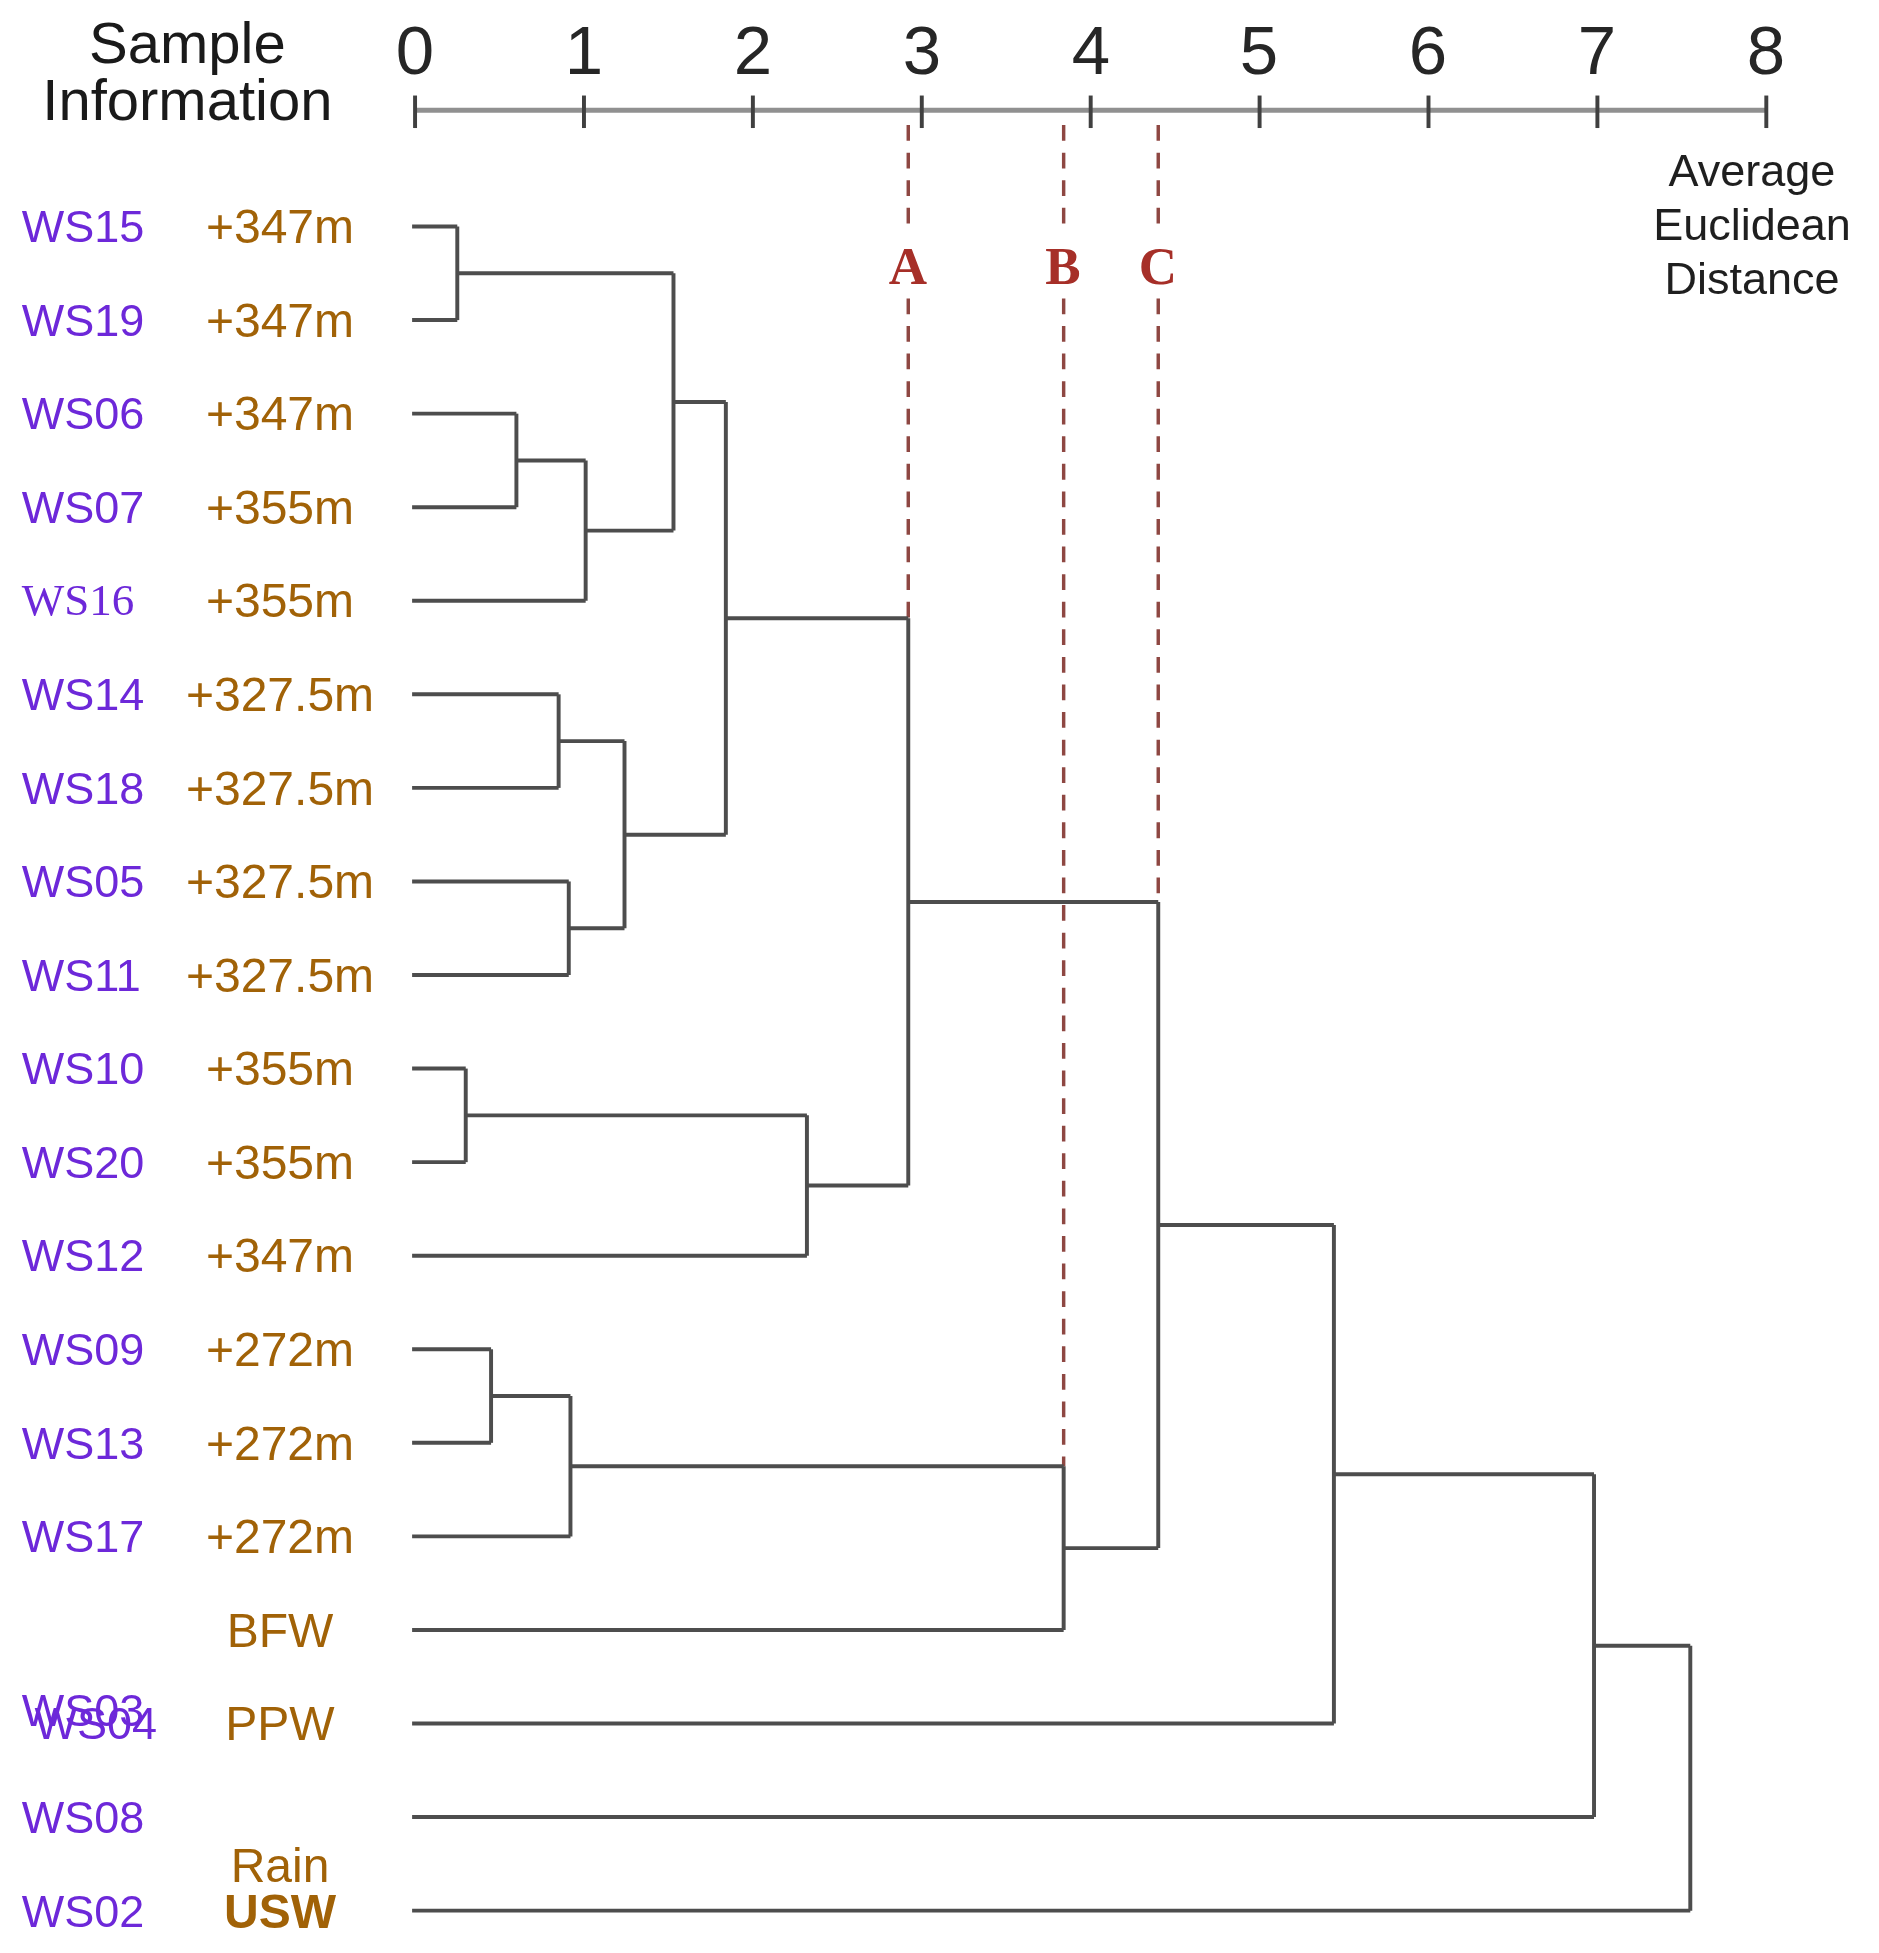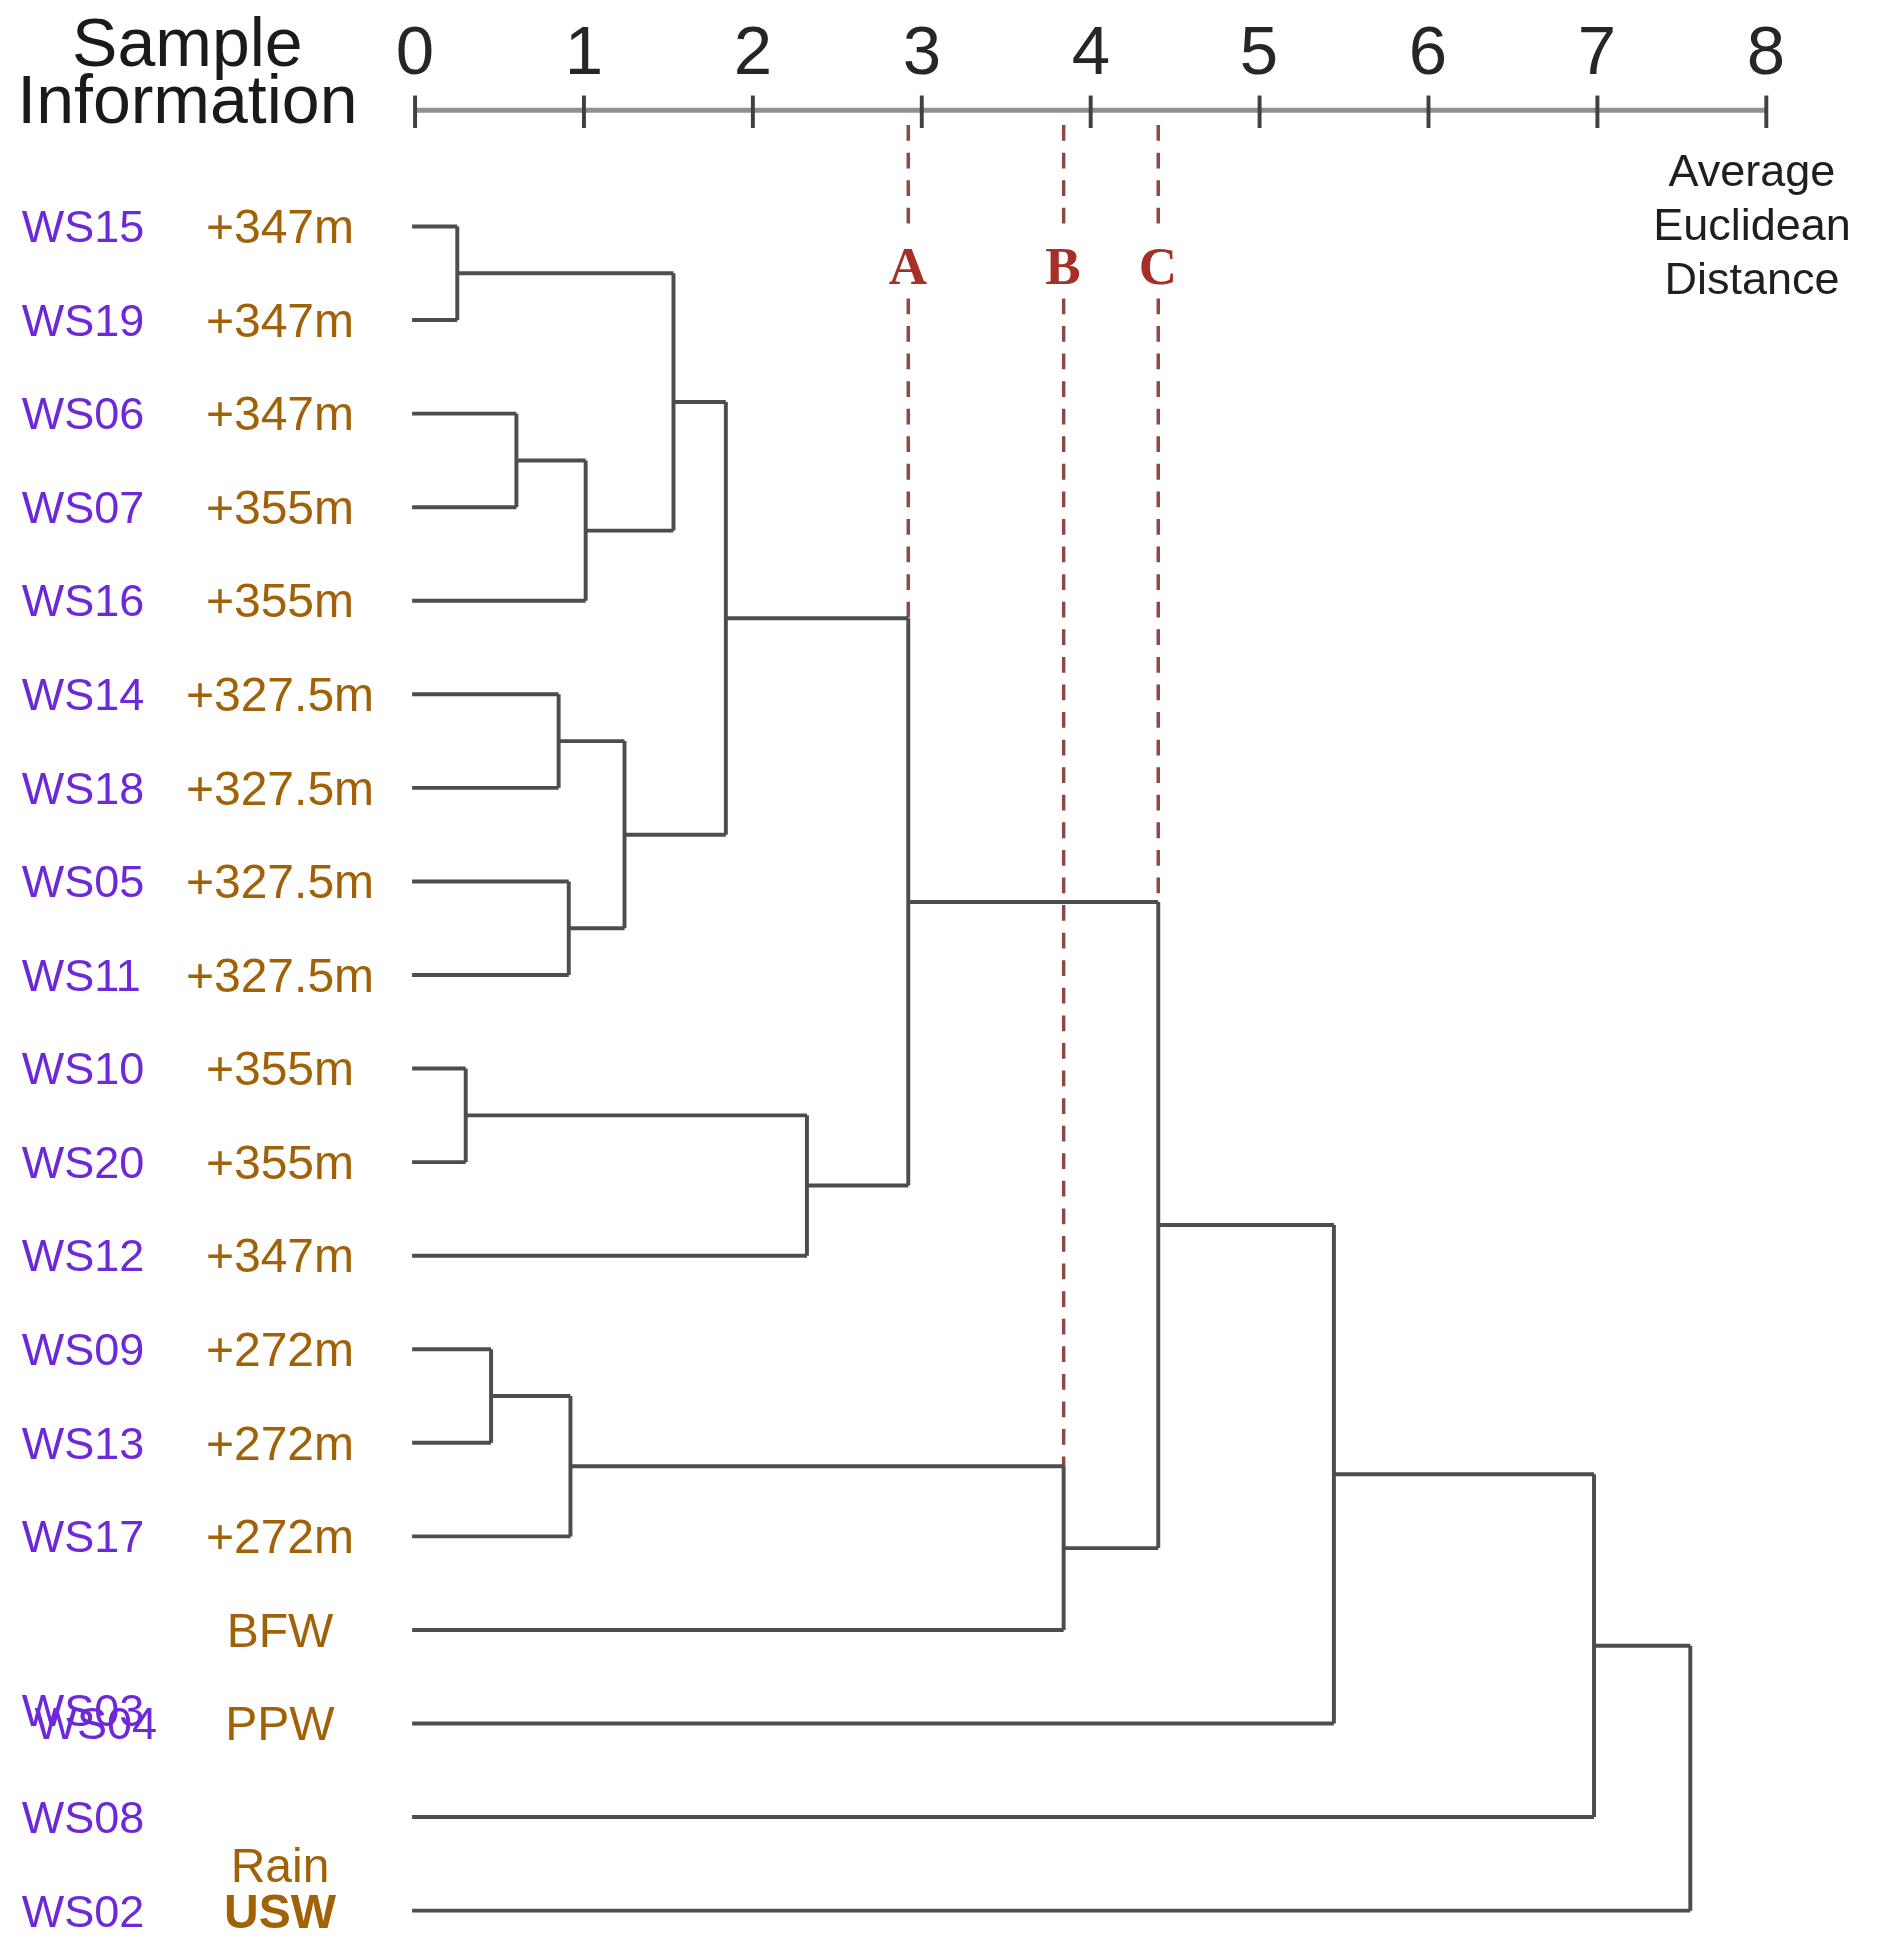--- a/index.html
+++ b/index.html
@@ -6,21 +6,21 @@
   .stage{
     position:relative;
     width:1880px;height:1953px;
     background:#ffffff;
     font-family:"Liberation Sans", sans-serif;
     overflow:hidden;
   }
   .stage svg{position:absolute;left:0;top:0;}
   .hdr{
     position:absolute;left:7.9px;top:13.8px;width:359px;
-    font-size:68px;line-height:57px;color:#1a1a1a;
+    font-size:58px;line-height:57px;color:#1a1a1a;
     text-align:center;
   }
   .axis-title{
     position:absolute;left:1623px;top:144px;width:258px;
     font-size:45px;line-height:54px;color:#1f1f1f;
     text-align:center;
   }
   .tick-label{
     position:absolute;width:138px;text-align:center;
     font-size:69px;line-height:73px;color:#262626;
@@ -131,21 +131,21 @@
       <div class="tick-label" style="left: 1528px; top: 13.8px;">7</div>
       <div class="tick-label" style="left: 1697px; top: 13.8px;">8</div>
       <div class="leaf-id" style="top: 196px;">WS15</div>
       <div class="leaf-info" style="top: 196px;">+347m</div>
       <div class="leaf-id" style="top: 290px;">WS19</div>
       <div class="leaf-info" style="top: 290px;">+347m</div>
       <div class="leaf-id" style="top: 383px;">WS06</div>
       <div class="leaf-info" style="top: 383px;">+347m</div>
       <div class="leaf-id" style="top: 477px;">WS07</div>
       <div class="leaf-info" style="top: 477px;">+355m</div>
-      <div class="leaf-id" style="top: 570px;">WS16</div>
+      <div class="leaf-id" style="top: 570px; font-family: Liberation Serif, serif;">WS16</div>
       <div class="leaf-info" style="top: 570px;">+355m</div>
       <div class="leaf-id" style="top: 664px;">WS14</div>
       <div class="leaf-info" style="top: 664px;">+327.5m</div>
       <div class="leaf-id" style="top: 758px;">WS18</div>
       <div class="leaf-info" style="top: 758px;">+327.5m</div>
       <div class="leaf-id" style="top: 851px;">WS05</div>
       <div class="leaf-info" style="top: 851px;">+327.5m</div>
       <div class="leaf-id" style="top: 945px;">WS11</div>
       <div class="leaf-info" style="top: 945px;">+327.5m</div>
       <div class="leaf-id" style="top: 1038px;">WS10</div>

